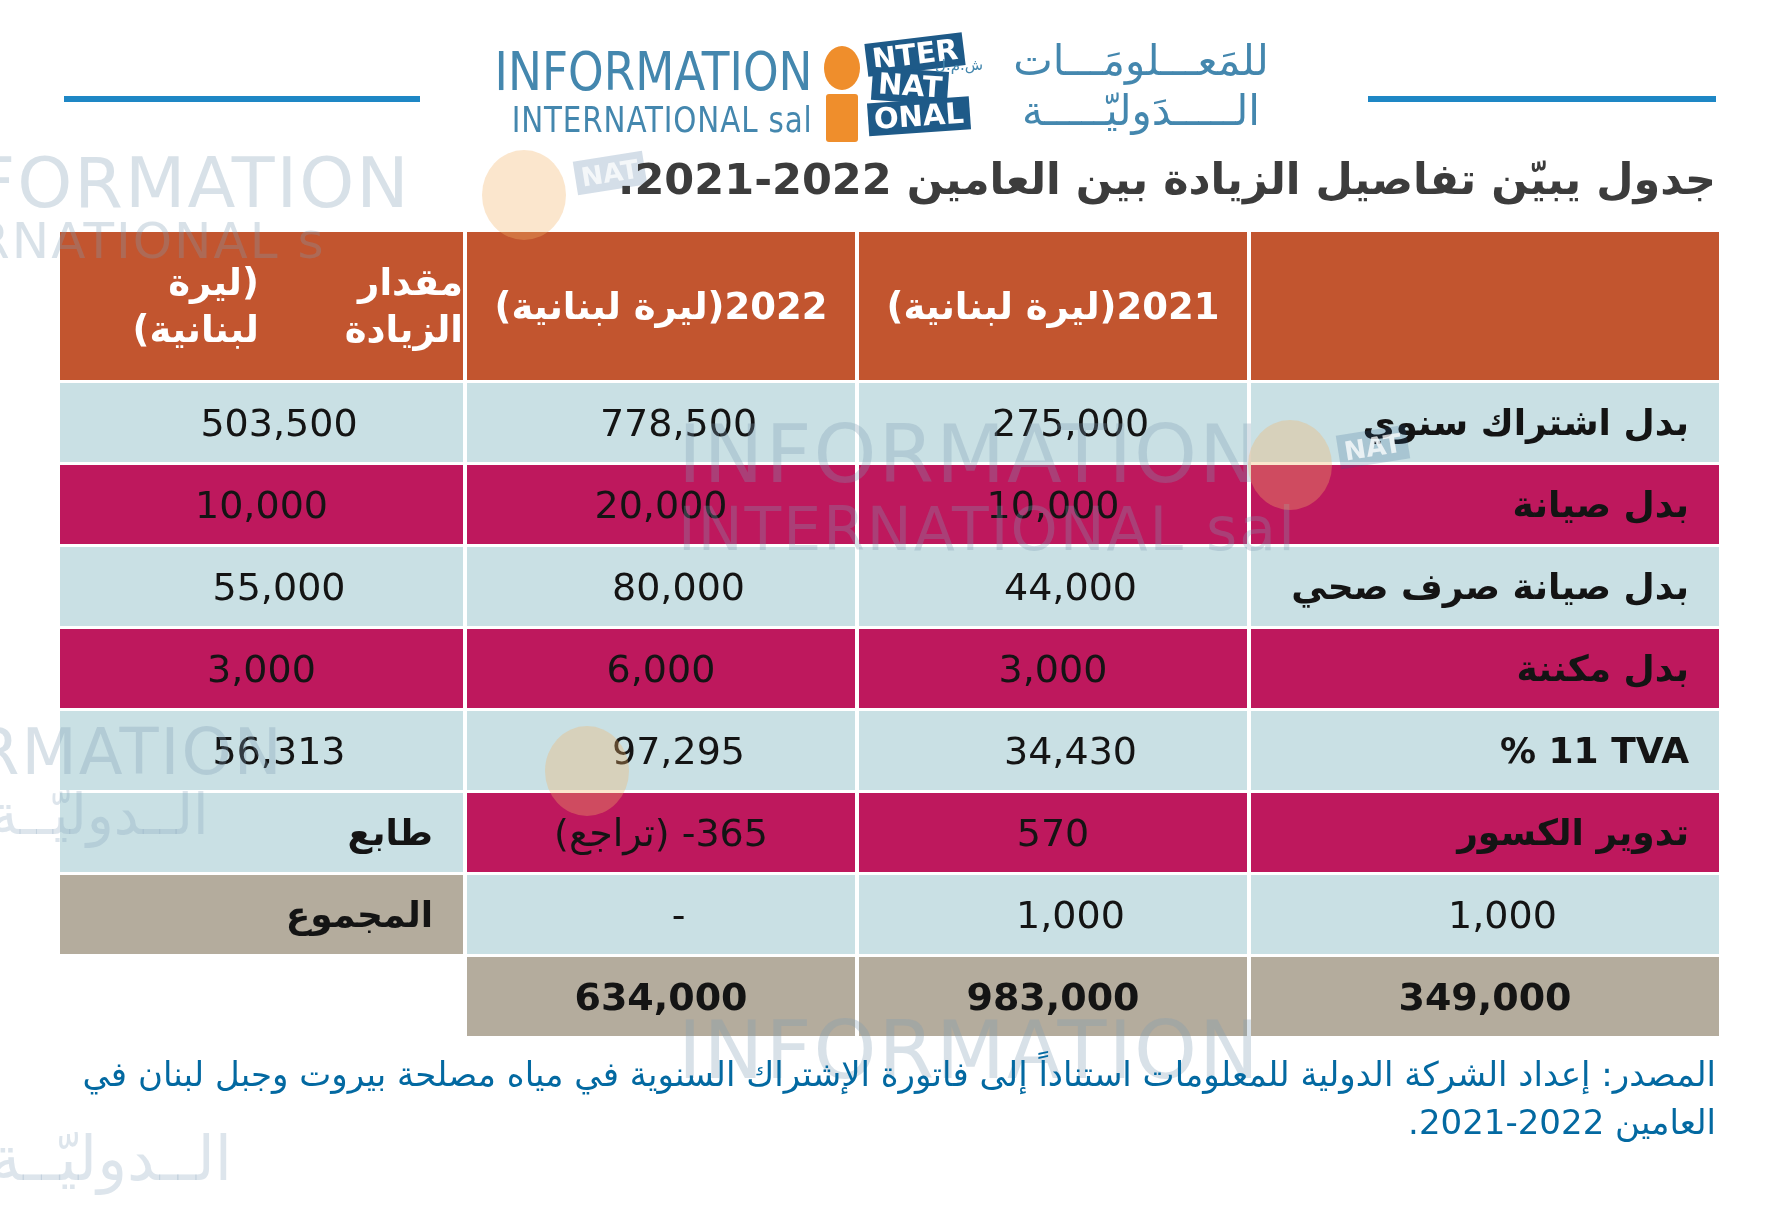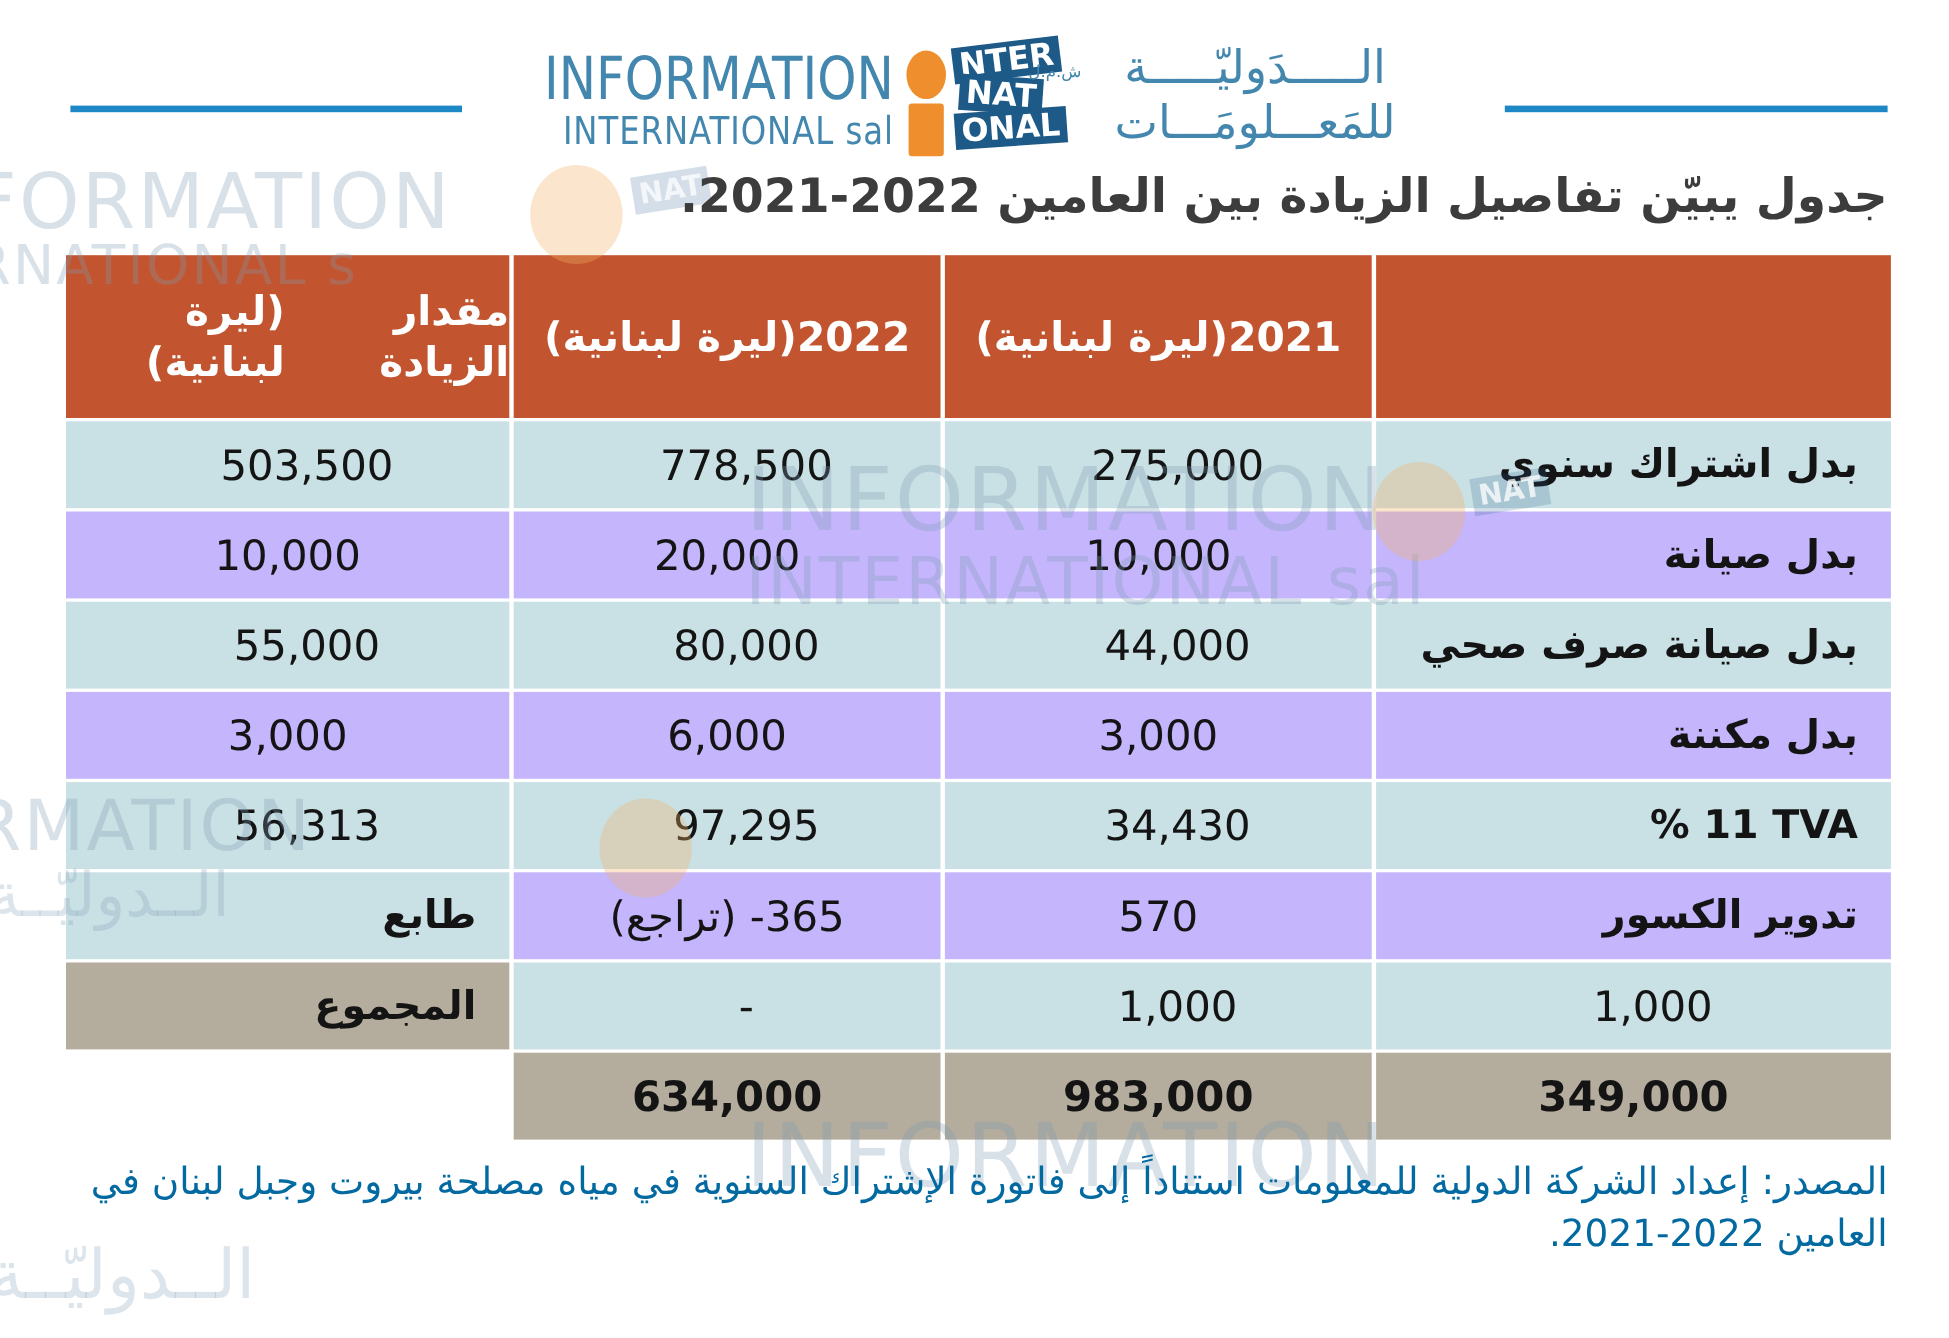--- a/index.html
+++ b/index.html
@@ -35,21 +35,21 @@
   .table{position:absolute;left:60px;top:232px;width:1659px;direction:rtl;
          display:grid;grid-template-columns:468px 388px 388px 403px;
          grid-template-rows:148px repeat(8,79px);gap:3px 4px;z-index:1;}
   .th{background:#C2552F;color:#fff;display:flex;flex-direction:row;align-items:center;
       justify-content:center;font-weight:700;font-size:37px;line-height:47px;}
   .td{display:flex;align-items:center;justify-content:center;font-size:38px;color:#141414;}
   .td span,.th span{position:relative;z-index:6;}
   .td.label{justify-content:flex-start;padding-inline-start:30px;font-size:36px;font-weight:bold;}
   .bidi{unicode-bidi:plaintext;}
   .bg-a{background:#C9E0E4;padding-left:35px;}
-  .bg-b{background:#c4b5fd;}
+  .bg-b{background:#be185d;}
   .bg-t{background:#B4AC9D;}
   .tot{font-weight:700;}
 
   
   .source{position:absolute;right:56px;top:1050px;width:1660px;direction:rtl;text-align:right;
           font-size:34px;line-height:48px;color:#0369a1;z-index:6;}
 
   
   .wm{position:absolute;pointer-events:none;z-index:4;white-space:nowrap;}
   .wm-en{color:rgba(125,155,180,0.30);letter-spacing:2px;}
@@ -94,22 +94,22 @@
   </div>
 
   <div class="tiles">
     <span class="tile t1">NTER</span>
     <span class="tile t2">NAT</span>
     <span class="tile t3">ONAL</span>
   </div>
 
   <div class="logo-ar">
     <span class="seal">ش.م.ل</span>
+    <div>للمَعـــلومَـــات</div>
     <div>الـــــدَوليّـــــة</div>
-    <div>للمَعـــلومَـــات</div>
   </div>
 
   <div class="title">جدول يبيّن تفاصيل الزيادة بين العامين 2022-2021.</div>
 
   <div class="table">
 
     <div class="th"></div>
     <div class="th">
       <span>2021</span>
       <span>(ليرة لبنانية)</span>

